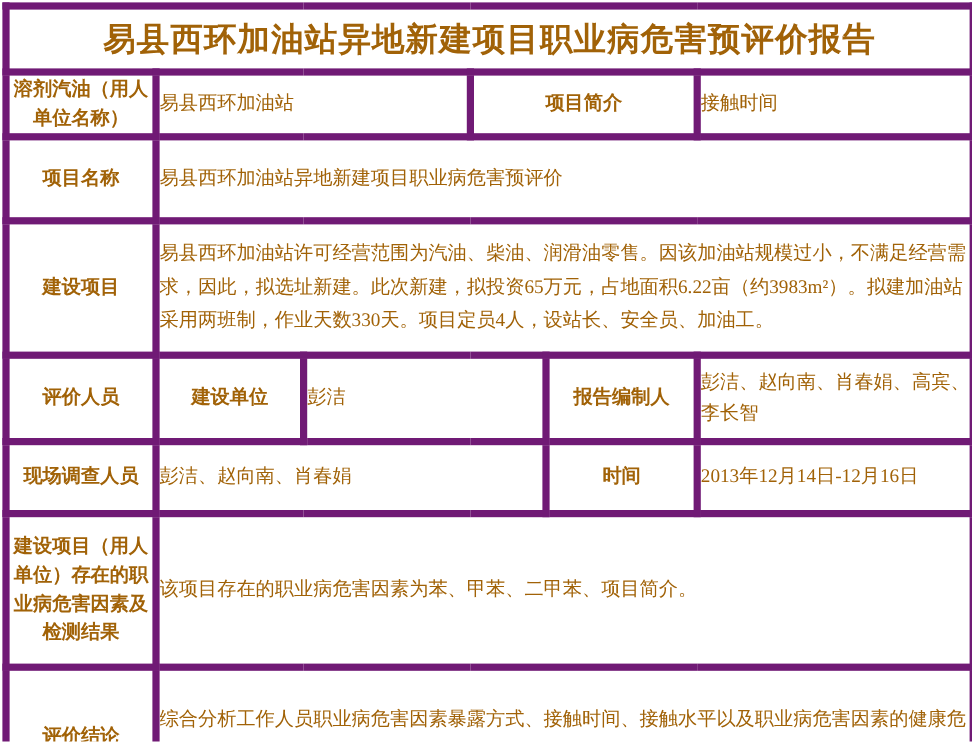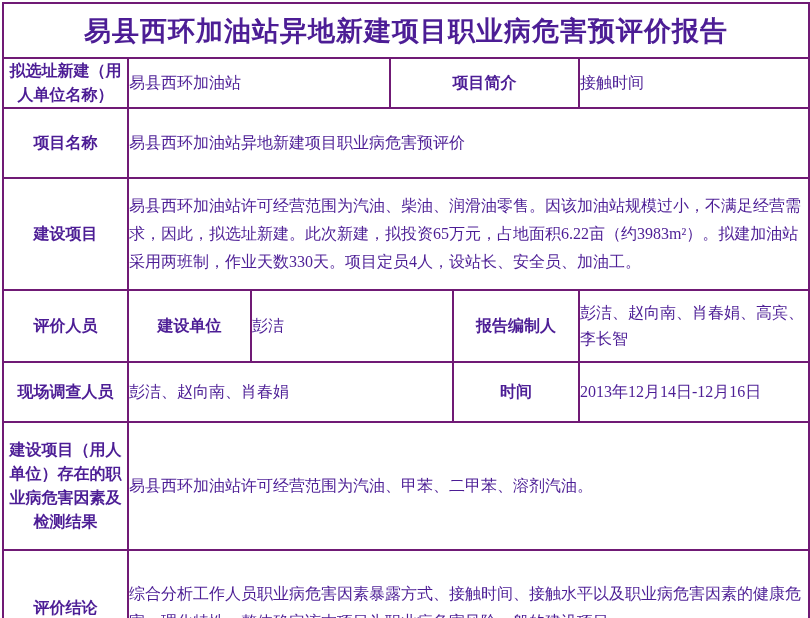--- a/index.html
+++ b/index.html
@@ -11,23 +11,23 @@
     overflow: hidden;
   }
   table.report {
     width: 806px;
     margin: 2px;
     border-collapse: collapse;
     table-layout: fixed;
     background: #ffffff;
   }
   table.report td {
-    border: 2px solid #701a75;
+    border: 6px solid #701a75;
     vertical-align: middle;
-    color: #4c1d95;
+    color: #a16207;
     overflow: hidden;
     padding: 0;
   }
   .title-cell {
     font-family: "Liberation Serif", "DejaVu Serif", serif;
     font-weight: bold;
     font-size: 27px;
     text-align: center;
     letter-spacing: 1px;
   }
@@ -68,21 +68,21 @@
     <col style="width:126px">
     <col style="width:230px">
   </colgroup>
 
   <tbody>
       <tr style="height:55px">
     <td colspan="6" class="title-cell">易县西环加油站异地新建项目职业病危害预评价报告</td>
   </tr>
 
   <tr style="height:48px">
-    <td class="lbl lbl-wrap">拟选址新建（用人单位名称）</td>
+    <td class="lbl lbl-wrap">溶剂汽油（用人单位名称）</td>
     <td colspan="2" class="val ctr">易县西环加油站</td>
     <td colspan="2" class="lbl">项目简介</td>
     <td class="val ctr">接触时间</td>
   </tr>
 
   <tr style="height:70px">
     <td class="lbl">项目名称</td>
     <td colspan="5" class="val ctr">易县西环加油站异地新建项目职业病危害预评价</td>
   </tr>
 
@@ -101,21 +101,21 @@
 
   <tr style="height:60px">
     <td class="lbl">现场调查人员</td>
     <td colspan="3" class="val ctr">彭洁、赵向南、肖春娟</td>
     <td class="lbl">时间</td>
     <td class="val ctr">2013年12月14日-12月16日</td>
   </tr>
 
   <tr style="height:128px">
     <td class="lbl lbl-wrap">建设项目（用人单位）存在的职业病危害因素及检测结果</td>
-    <td colspan="5" class="val par">易县西环加油站许可经营范围为汽油、甲苯、二甲苯、溶剂汽油。</td>
+    <td colspan="5" class="val par">该项目存在的职业病危害因素为苯、甲苯、二甲苯、项目简介。</td>
   </tr>
 
   <tr style="height:116px">
     <td class="lbl">评价结论</td>
     <td colspan="5" class="val par">综合分析工作人员职业病危害因素暴露方式、接触时间、接触水平以及职业病危害因素的健康危害、理化特性，整体确定该本项目为职业病危害风险一般的建设项目。</td>
   </tr>
 </tbody>
   </table>
 
 </body></html>

